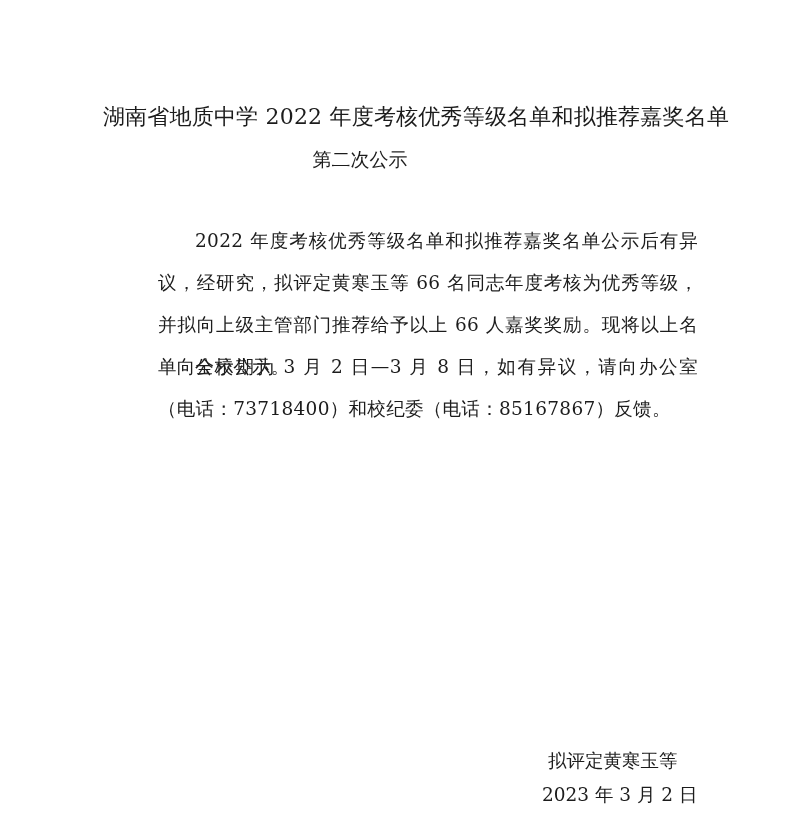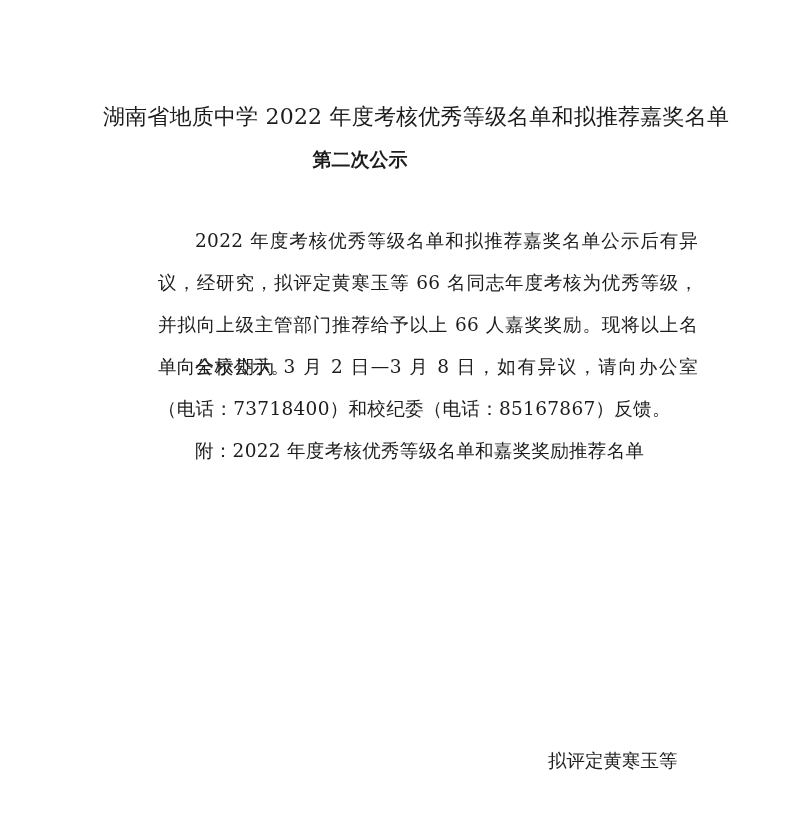--- a/index.html
+++ b/index.html
@@ -31,21 +31,20 @@
       letter-spacing: 0.2px;
       padding-left: 16px;
     }
     .subtitle {
       position: absolute;
       left: 0; width: 720px;
       top: 146px;
       text-align: center;
       font-size: 19px;
       line-height: 26px;
-      font-weight: bold;
     }
     .para {
       position: absolute;
       left: 142px;
       width: 540px;
       font-size: 18.5px;
       line-height: 42px;
       text-align: justify;
       text-align-last: left;
       text-indent: 37px;
@@ -86,17 +85,17 @@
   </style>
 </head>
 <body>
 
 <div class="page">
   <div class="title">湖南省地质中学 2022 年度考核优秀等级名单和拟推荐嘉奖名单</div>
   <div class="subtitle">第二次公示</div>
 
   <p class="para p1">2022 年度考核优秀等级名单和拟推荐嘉奖名单公示后有异议，经研究，拟评定黄寒玉等 66 名同志年度考核为优秀等级，并拟向上级主管部门推荐给予以上 66 人嘉奖奖励。现将以上名单向全校公示。</p>
   <p class="para p2">公示期为 3 月 2 日—3 月 8 日，如有异议，请向办公室（电话：73718400）和校纪委（电话：85167867）反馈。</p>
-  <p class="para p3">附：2022 年度考核优秀等级名单和嘉奖奖励推荐名单</p>
 
 
   <div class="sign-org">拟评定黄寒玉等</div>
+  <div class="sign-date">2023 年 3 月 2 日</div>
 </div>
 
 </body></html>

